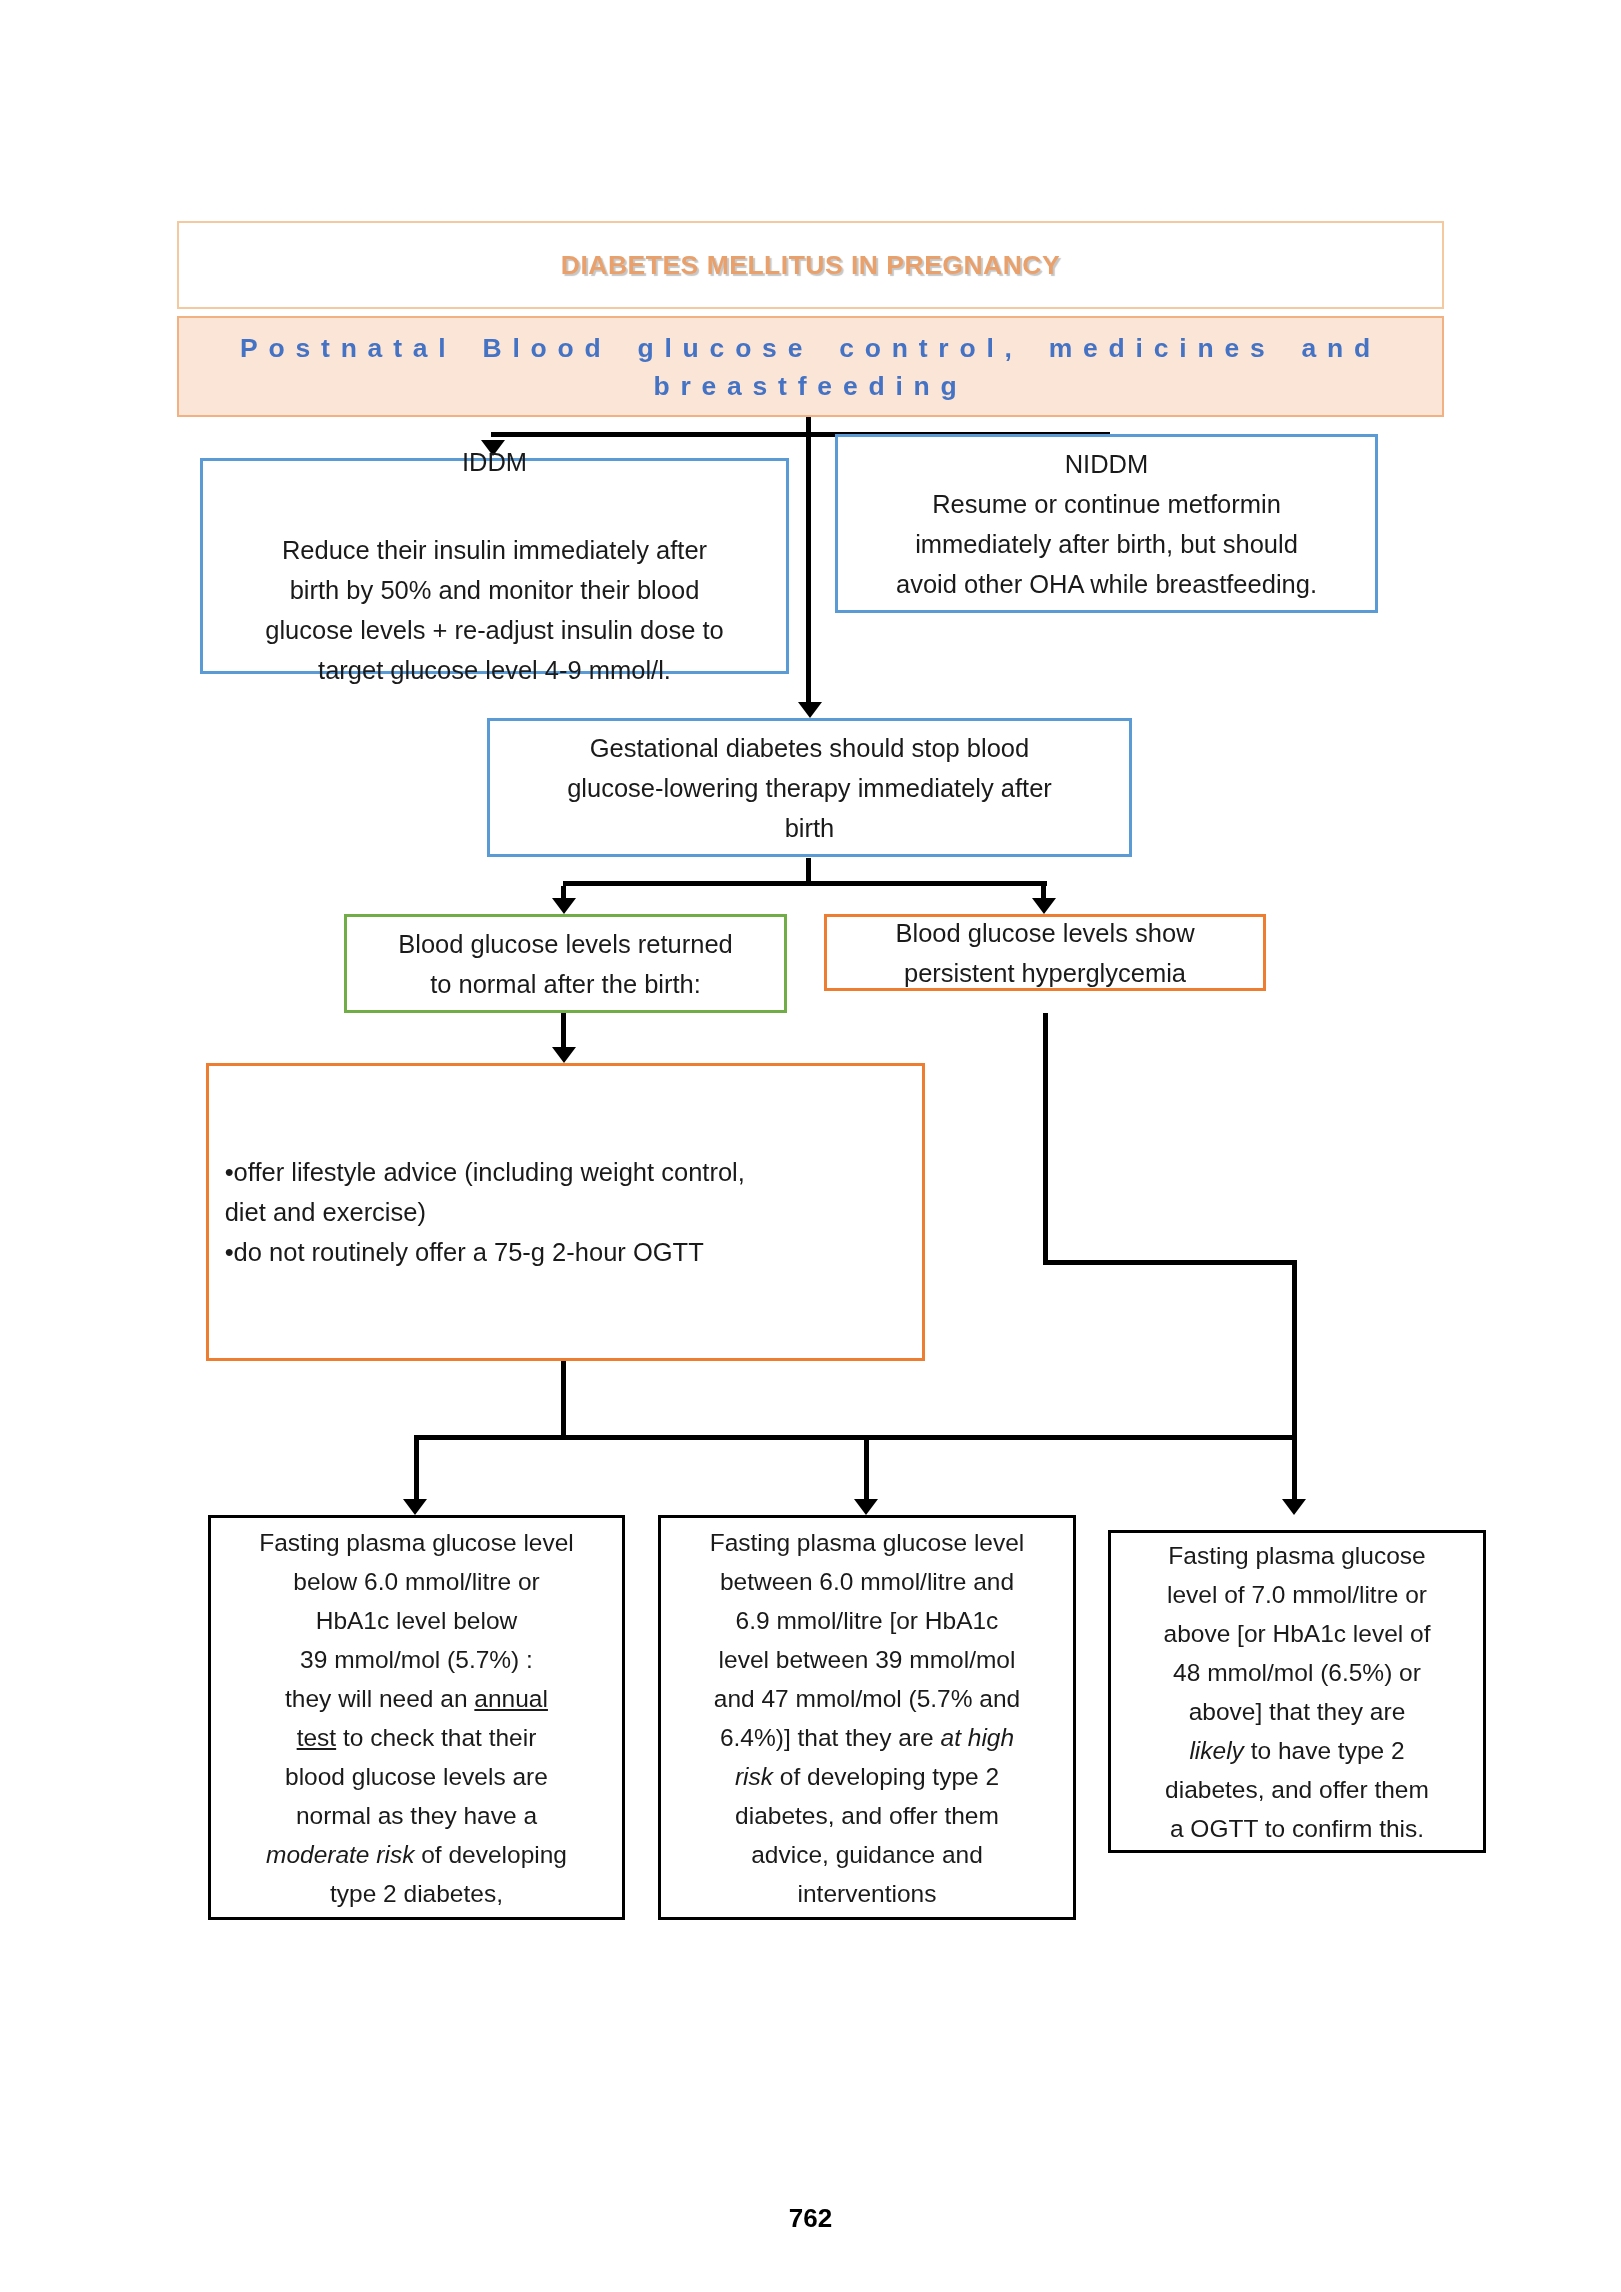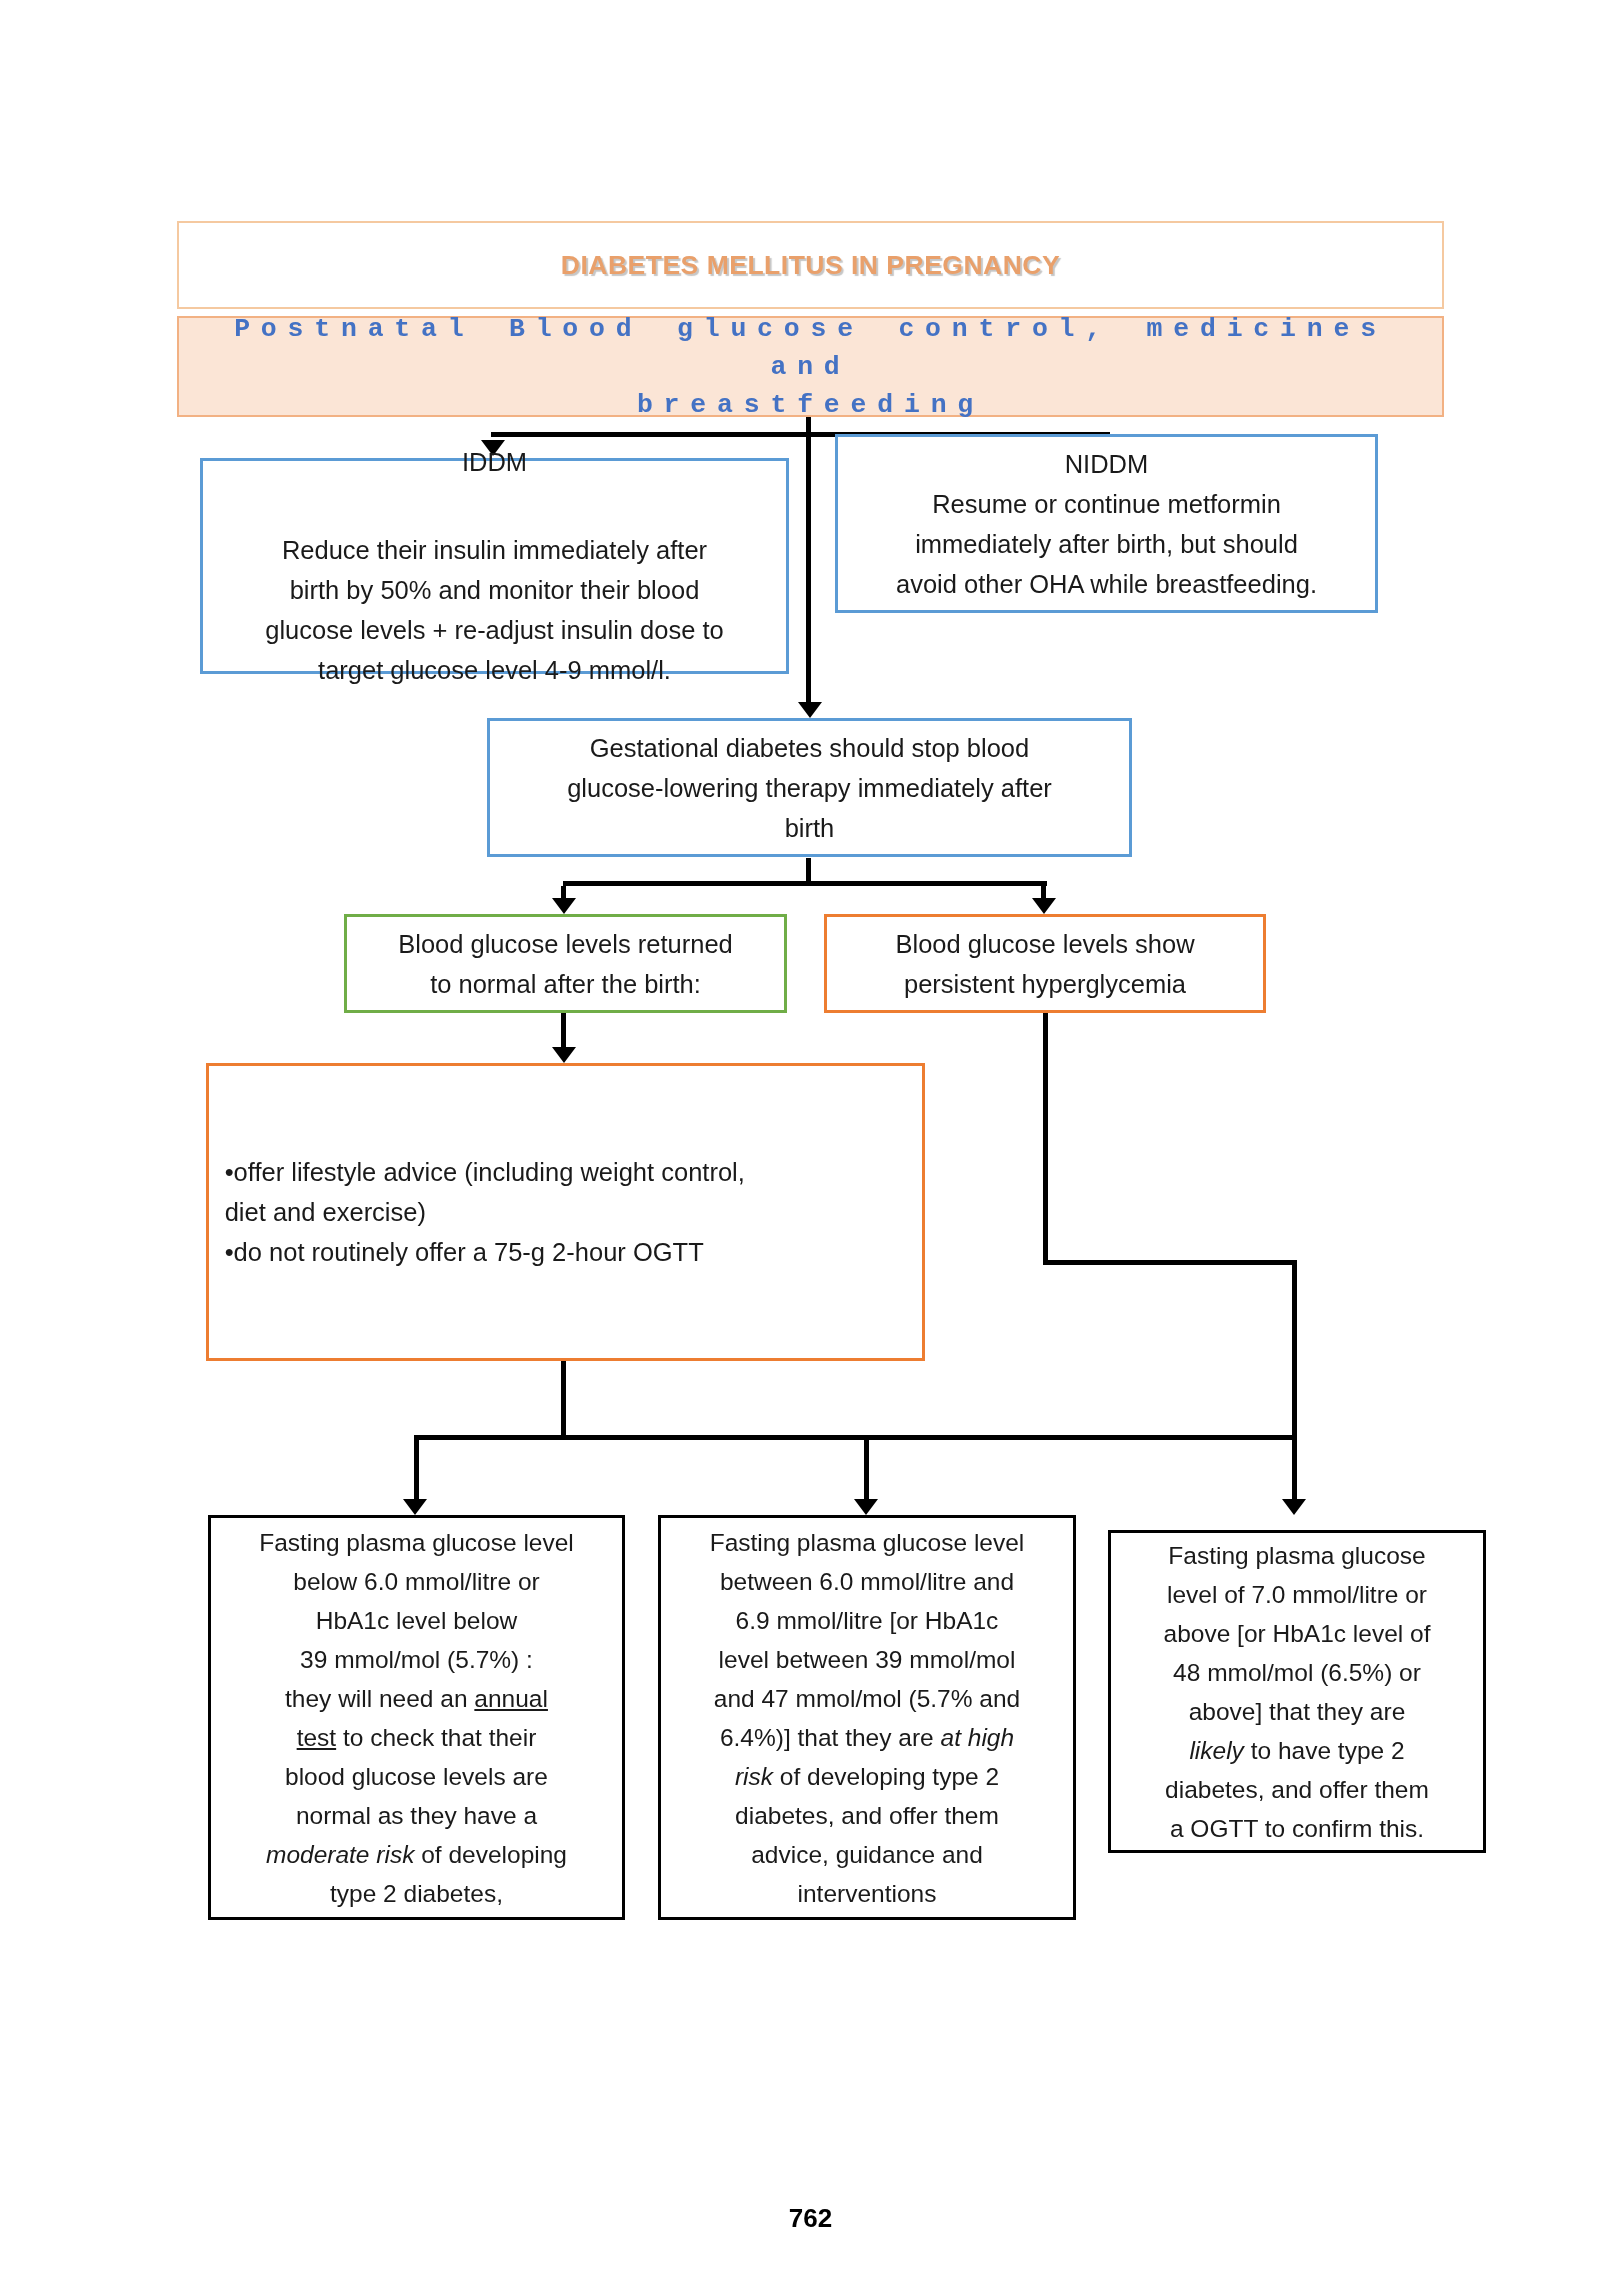--- a/index.html
+++ b/index.html
@@ -29,39 +29,38 @@
   }
   .title-text {
     font-size:26.5px; font-weight:bold; letter-spacing:0.5px;
     color: var(--title-text,#e9a06b);
     text-shadow: 2px 2px 1px rgba(128,128,128,0.45);
   }
   .subtitle-box {
     left:177px; top:316px; width:1267px; height:101px;
     background: var(--subtitle-bg,#fbe5d6);
     border:2px solid var(--subtitle-border,#f2b183);
-    font-family:Liberation Mono, monospace;
   }
   .subtitle-text {
     font-size:26.5px; font-weight:bold;
     letter-spacing:10.8px; word-spacing:7.8px;
     line-height:38px;
     color: var(--subtitle-text,#4472c4);
   }
   .blue   { border:3.9px solid var(--blue,#5b9bd5); }
   .green  { border:3.9px solid var(--green,#70ad47); }
   .orange { border:3.9px solid var(--orange,#ed7d31); }
   .black  { border:3.9px solid var(--line,#000000); }
   .body26 { font-size:25.5px; line-height:40px; }
   .body25 { font-size:24.5px; line-height:39px; }
   .iddm-box  { left:200px; top:458px; width:589px; height:216px;gap:48px; }
   .niddm-box { left:835px; top:434px; width:543px; height:179px; }
   .gest-box  { left:487px; top:718px; width:645px; height:139px; }
   .normal-box{ left:344px; top:914px; width:443px; height:99px; padding:0 31px; }
-  .hyper-box { left:824px; top:914px; width:442px; height:99px; padding:0 19.6px; }
+  .hyper-box { left:824px; top:914px; width:442px; height:77px; padding:0 19.6px; }
   .advice-box{
     left:206px; top:1063px; width:719px; height:298px;
     align-items:flex-start; text-align:left; padding:5.9px 15.7px;
   }
   .low-box   { left:208px;  top:1515px; width:417px; height:405px; padding:3.9px 11.8px; }
   .mid-box   { left:658px;  top:1515px; width:418px; height:405px; padding:3.9px 11.8px; }
   .high-box  { left:1108px; top:1515px; width:378px; height:323px; padding:3.9px 9.8px;margin-top:15px; }
   .line { position:absolute; background: var(--line,#000000); }
   .arrowhead {
     position:absolute; width:0; height:0;

